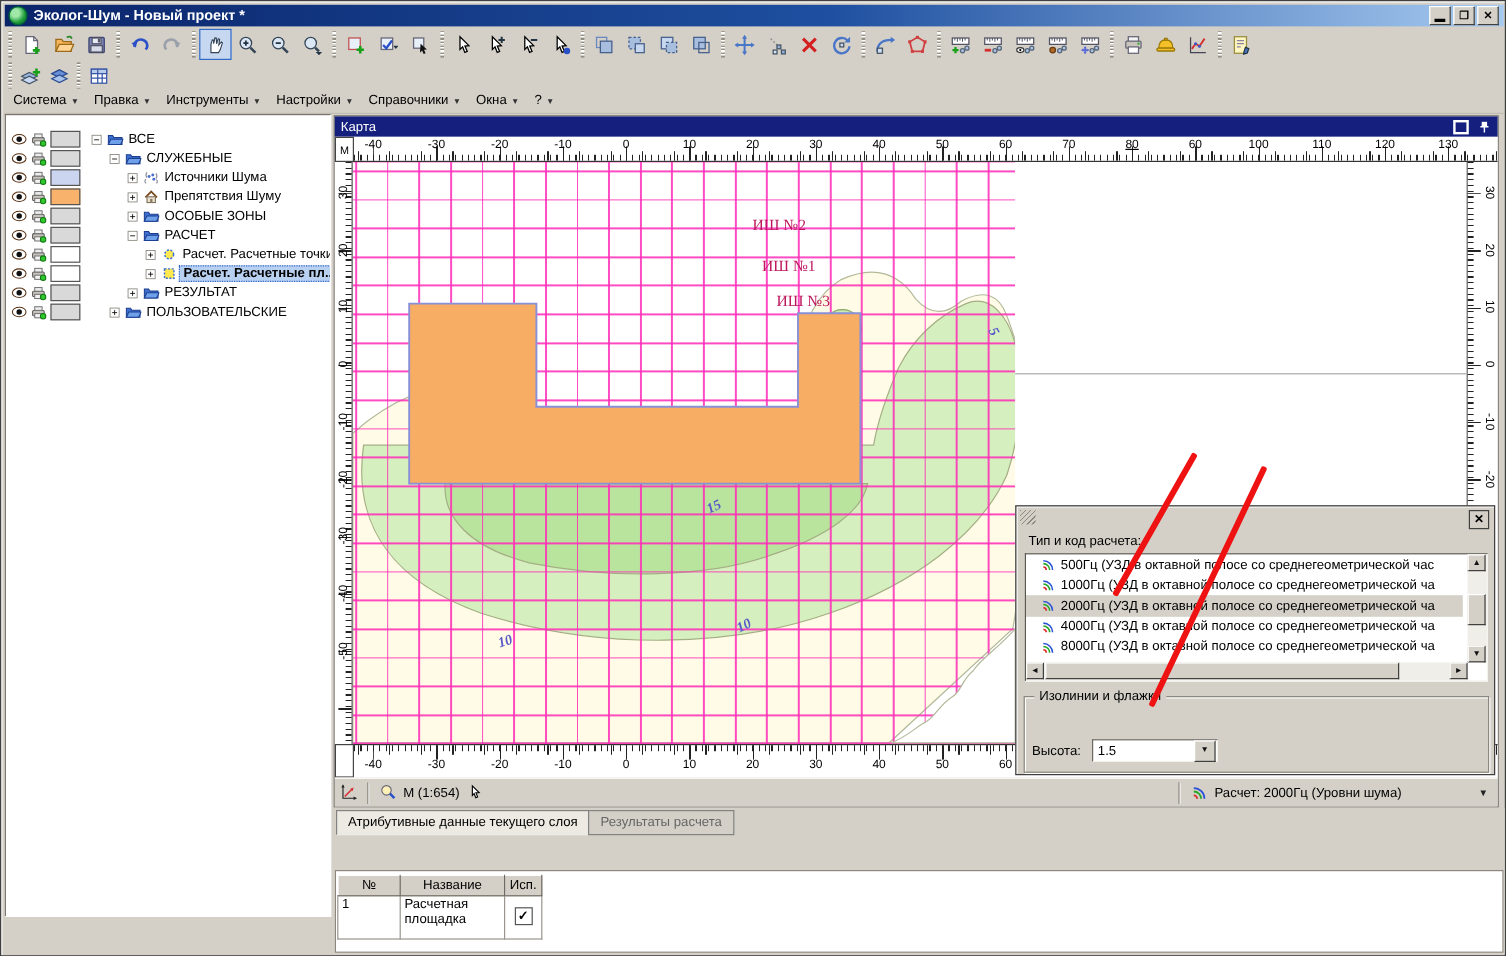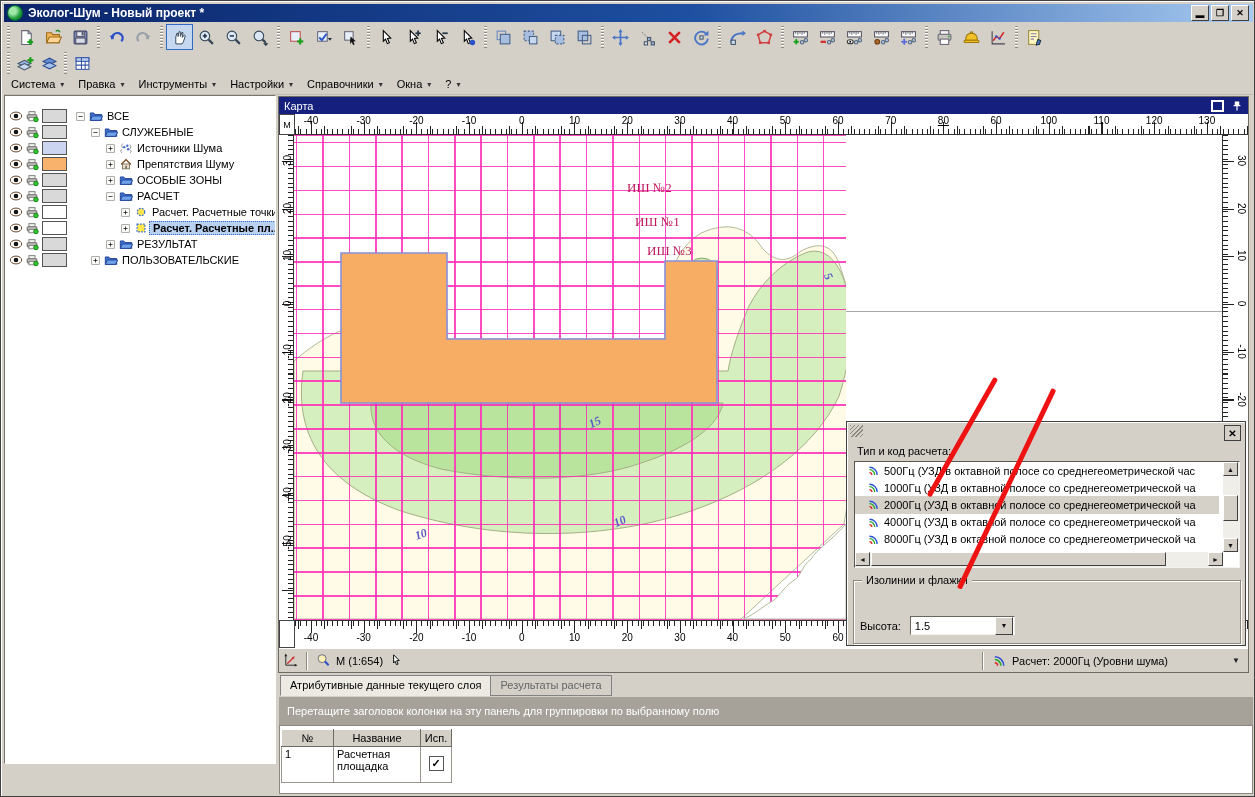--- a/index.html
+++ b/index.html
@@ -1014,23 +1014,20 @@
         </div>
       </div>
     </div>
   </div>
 
   <div id="bottom">
     <div id="btabs">
         <div class="btab active">Атрибутивные данные текущего слоя</div>
         <div class="btab">Результаты расчета</div>
       </div>
-    <div id="grouphint">
-        <span>Перетащите заголовок колонки на эту панель для группировки по выбранному полю</span>
-      </div>
     <div id="gridarea">
       <table id="dtable">
         <tbody>
             <tr>
           <th class="h" style="width:47px">№</th>
           <th class="h" style="width:82px">Название</th>
           <th class="h" style="width:26px">Исп.</th>
         </tr>
         <tr>
           <td>1</td>

